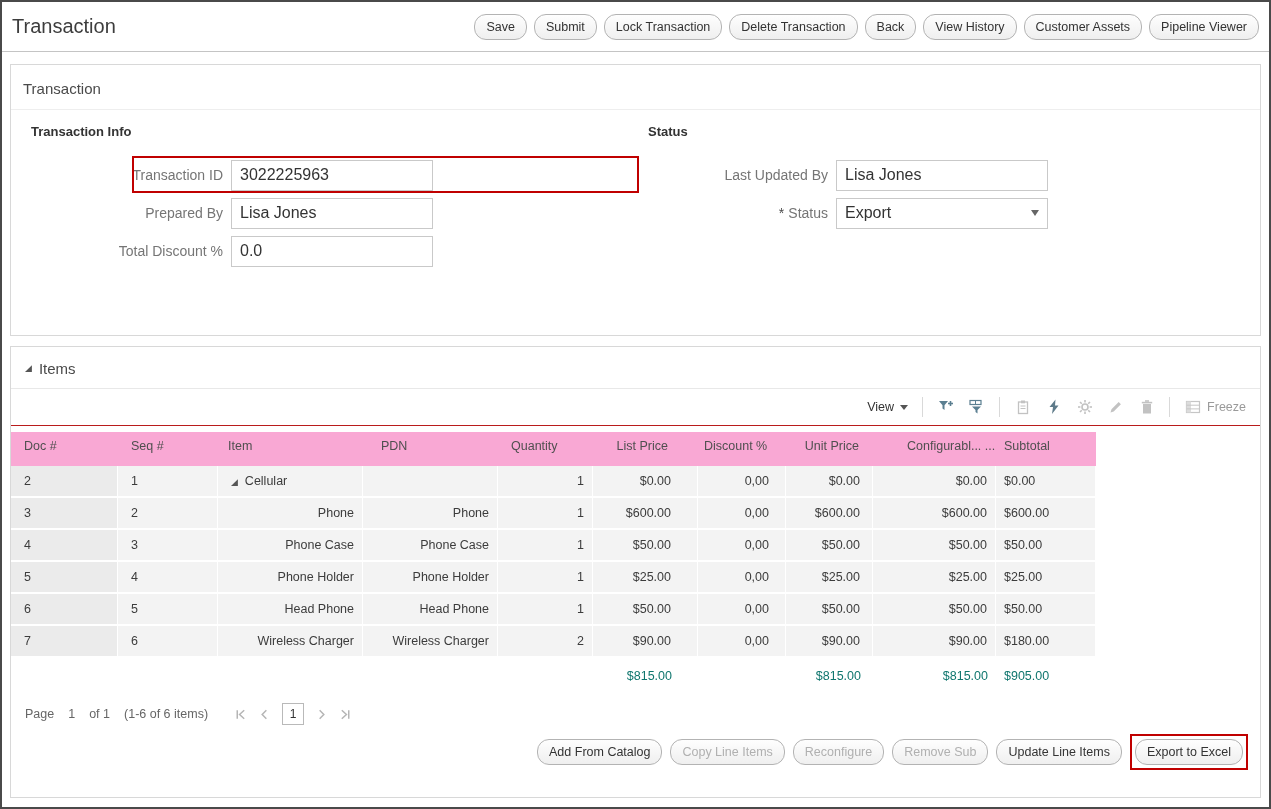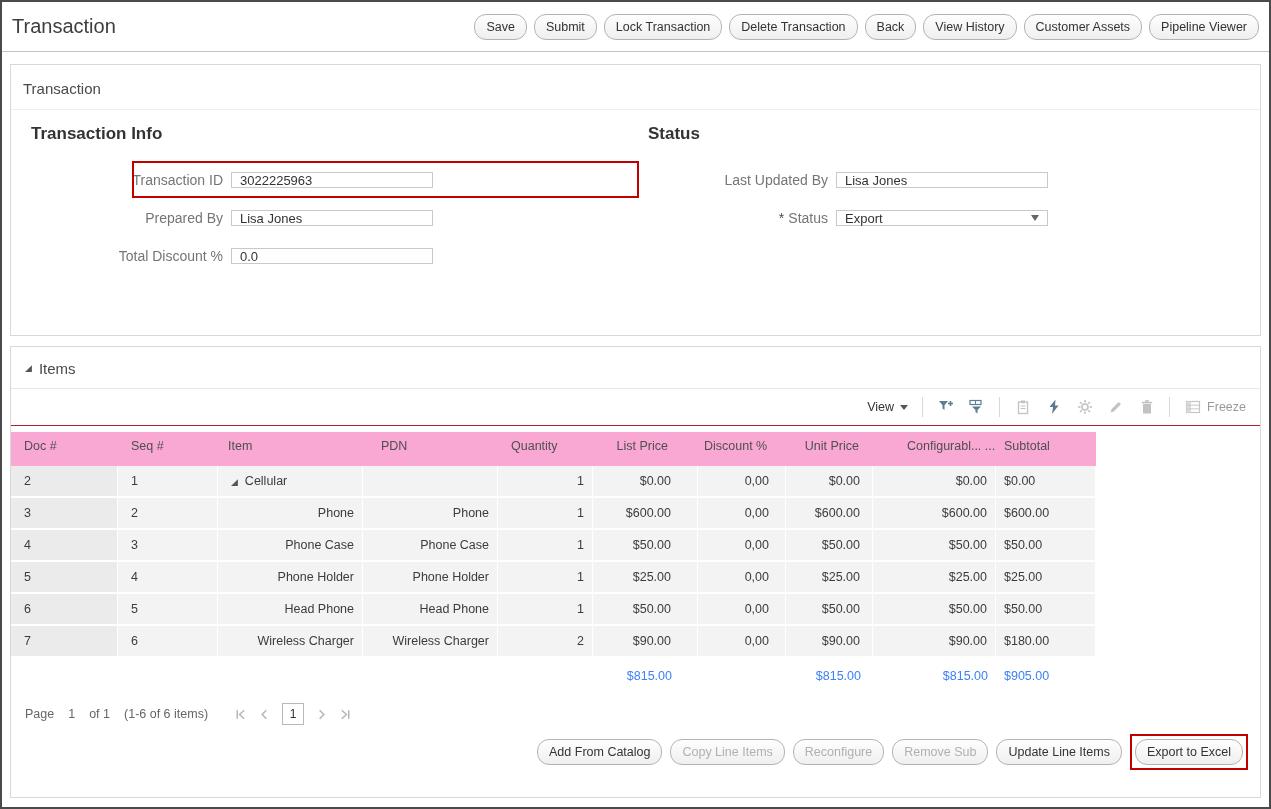--- a/index.html
+++ b/index.html
@@ -20,30 +20,30 @@
          font-size:12.5px; color:#333; font-family:inherit; cursor:default; white-space:nowrap; }
   .btn.disabled { color:#b0b0b0; }
   
   .panel { border:1px solid #d8d8d8; margin:0 8px; background:#fff; }
   .panel-transaction { margin-top:12px; height:272px; }
   .panel-items { margin-top:10px; height:452px; overflow:hidden; }
   .panel-title { font-size:15px; color:#4a4a4a; padding:15px 12px 12px; border-bottom:1px solid #eee; }
   .two-col { display:flex; padding-top:14px; }
   .col-info { width:615px; padding-left:20px; }
   .col-status { flex:1; }
-  .subsection-title { font-size:17px; font-weight:bold; color:#333; margin:0 0 22px 0; }
+  .subsection-title { font-size:13px; font-weight:bold; color:#333; margin:0 0 22px 0; }
   .col-status .subsection-title { margin-left:22px; }
   .field-row { display:flex; align-items:center; margin-bottom:10px; position:relative; height:28px; }
   .field-label { width:200px; text-align:right; color:#757575; font-size:14px;
                  padding-right:8px; white-space:nowrap; }
   .col-status .field-label { width:210px; }
   .req { color:#4c4c4c; margin-right:4px; }
-  .input-box { width:202px; height:16px; border:1px solid #c9c9c9; background:#fff;
+  .input-box { width:202px; height:31px; border:1px solid #c9c9c9; background:#fff;
                display:flex; align-items:center; justify-content:space-between;
-               padding:0 8px; font-size:13px; color:#333; }
+               padding:0 8px; font-size:16px; color:#333; }
   .col-status .input-box { width:212px; }
   .hl-box { position:absolute; top:-5px; bottom:-4px; border:2px solid #c00000; pointer-events:none; }
   .hl-tid { left:101px; right:-13px; }
   .hl-lu  { left:121px; right:-11px; }
   .dd-arrow { width:0; height:0; border-left:4.5px solid transparent;
               border-right:4.5px solid transparent; border-top:6px solid #666; }
   
   .items-header { display:flex; align-items:center; gap:7px; font-size:15px; color:#4a4a4a;
                   padding:13px 12px 11px 14px; border-bottom:1px solid #e8e8e8; }
   .disc-tri { font-size:9px; color:#555; line-height:1; }
@@ -69,21 +69,21 @@
   .c-item { text-align:right; padding-right:8px; }
   .c-item.group { text-align:left; padding-left:13px; }
   .c-pdn { text-align:right; padding-right:8px; }
   .c-qty { text-align:right; padding-right:8px; }
   .c-list { text-align:right; padding-right:26px; }
   .c-disc { text-align:right; padding-right:16px; }
   .c-unit { text-align:right; padding-right:12px; }
   .c-conf { text-align:right; padding-right:8px; }
   .c-sub  { text-align:left; padding-left:8px; }
   th.h-conf { padding-left:34px; }
-  .totals-row td { background:#fff; border:none; height:36px; color:#3b82f6; white-space:nowrap; }
+  .totals-row td { background:#fff; border:none; height:36px; color:#0f766e; white-space:nowrap; }
   
   .pagination { display:flex; align-items:center; gap:14px; padding:10px 0 4px 14px;
                 color:#666; font-size:12.5px; height:34px; }
   .pg-nav { display:flex; align-items:center; gap:11px; margin-left:12px; }
   .pg-icon { display:flex; align-items:center; }
   .pg-pagebox { width:22px; height:22px; border:1px solid #b9b9b9; display:flex;
                 align-items:center; justify-content:center; color:#333; font-size:12px; }
   
   .footer-bar { display:flex; justify-content:flex-end; align-items:center;
                 gap:8px; padding:6px 12px 10px; }

